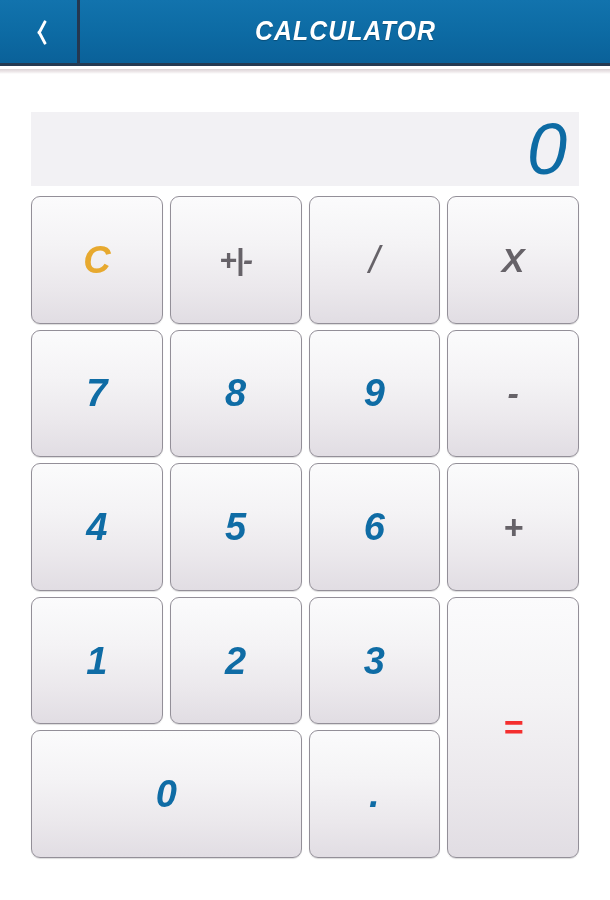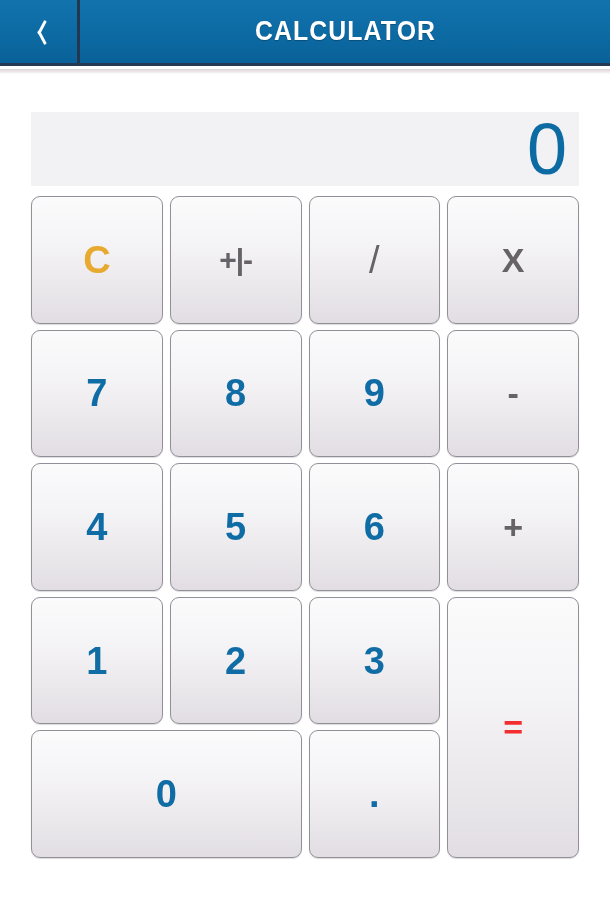--- a/index.html
+++ b/index.html
@@ -10,20 +10,21 @@
     background: #ffffff;
     font-family: "Liberation Sans", sans-serif;
     overflow: hidden;
   }
 
   #app {
     position: relative;
     width: 610px;
     height: 900px;
     background: #ffffff;
+    font-style: italic;
   }
 
   
   .header {
     position: absolute;
     left: 0; top: 0;
     width: 610px;
     height: 66px;
     background: linear-gradient(to bottom, #1273ad 0%, #0d6ba4 50%, #0a6199 100%);
     border-bottom: 3px solid #253a52;

